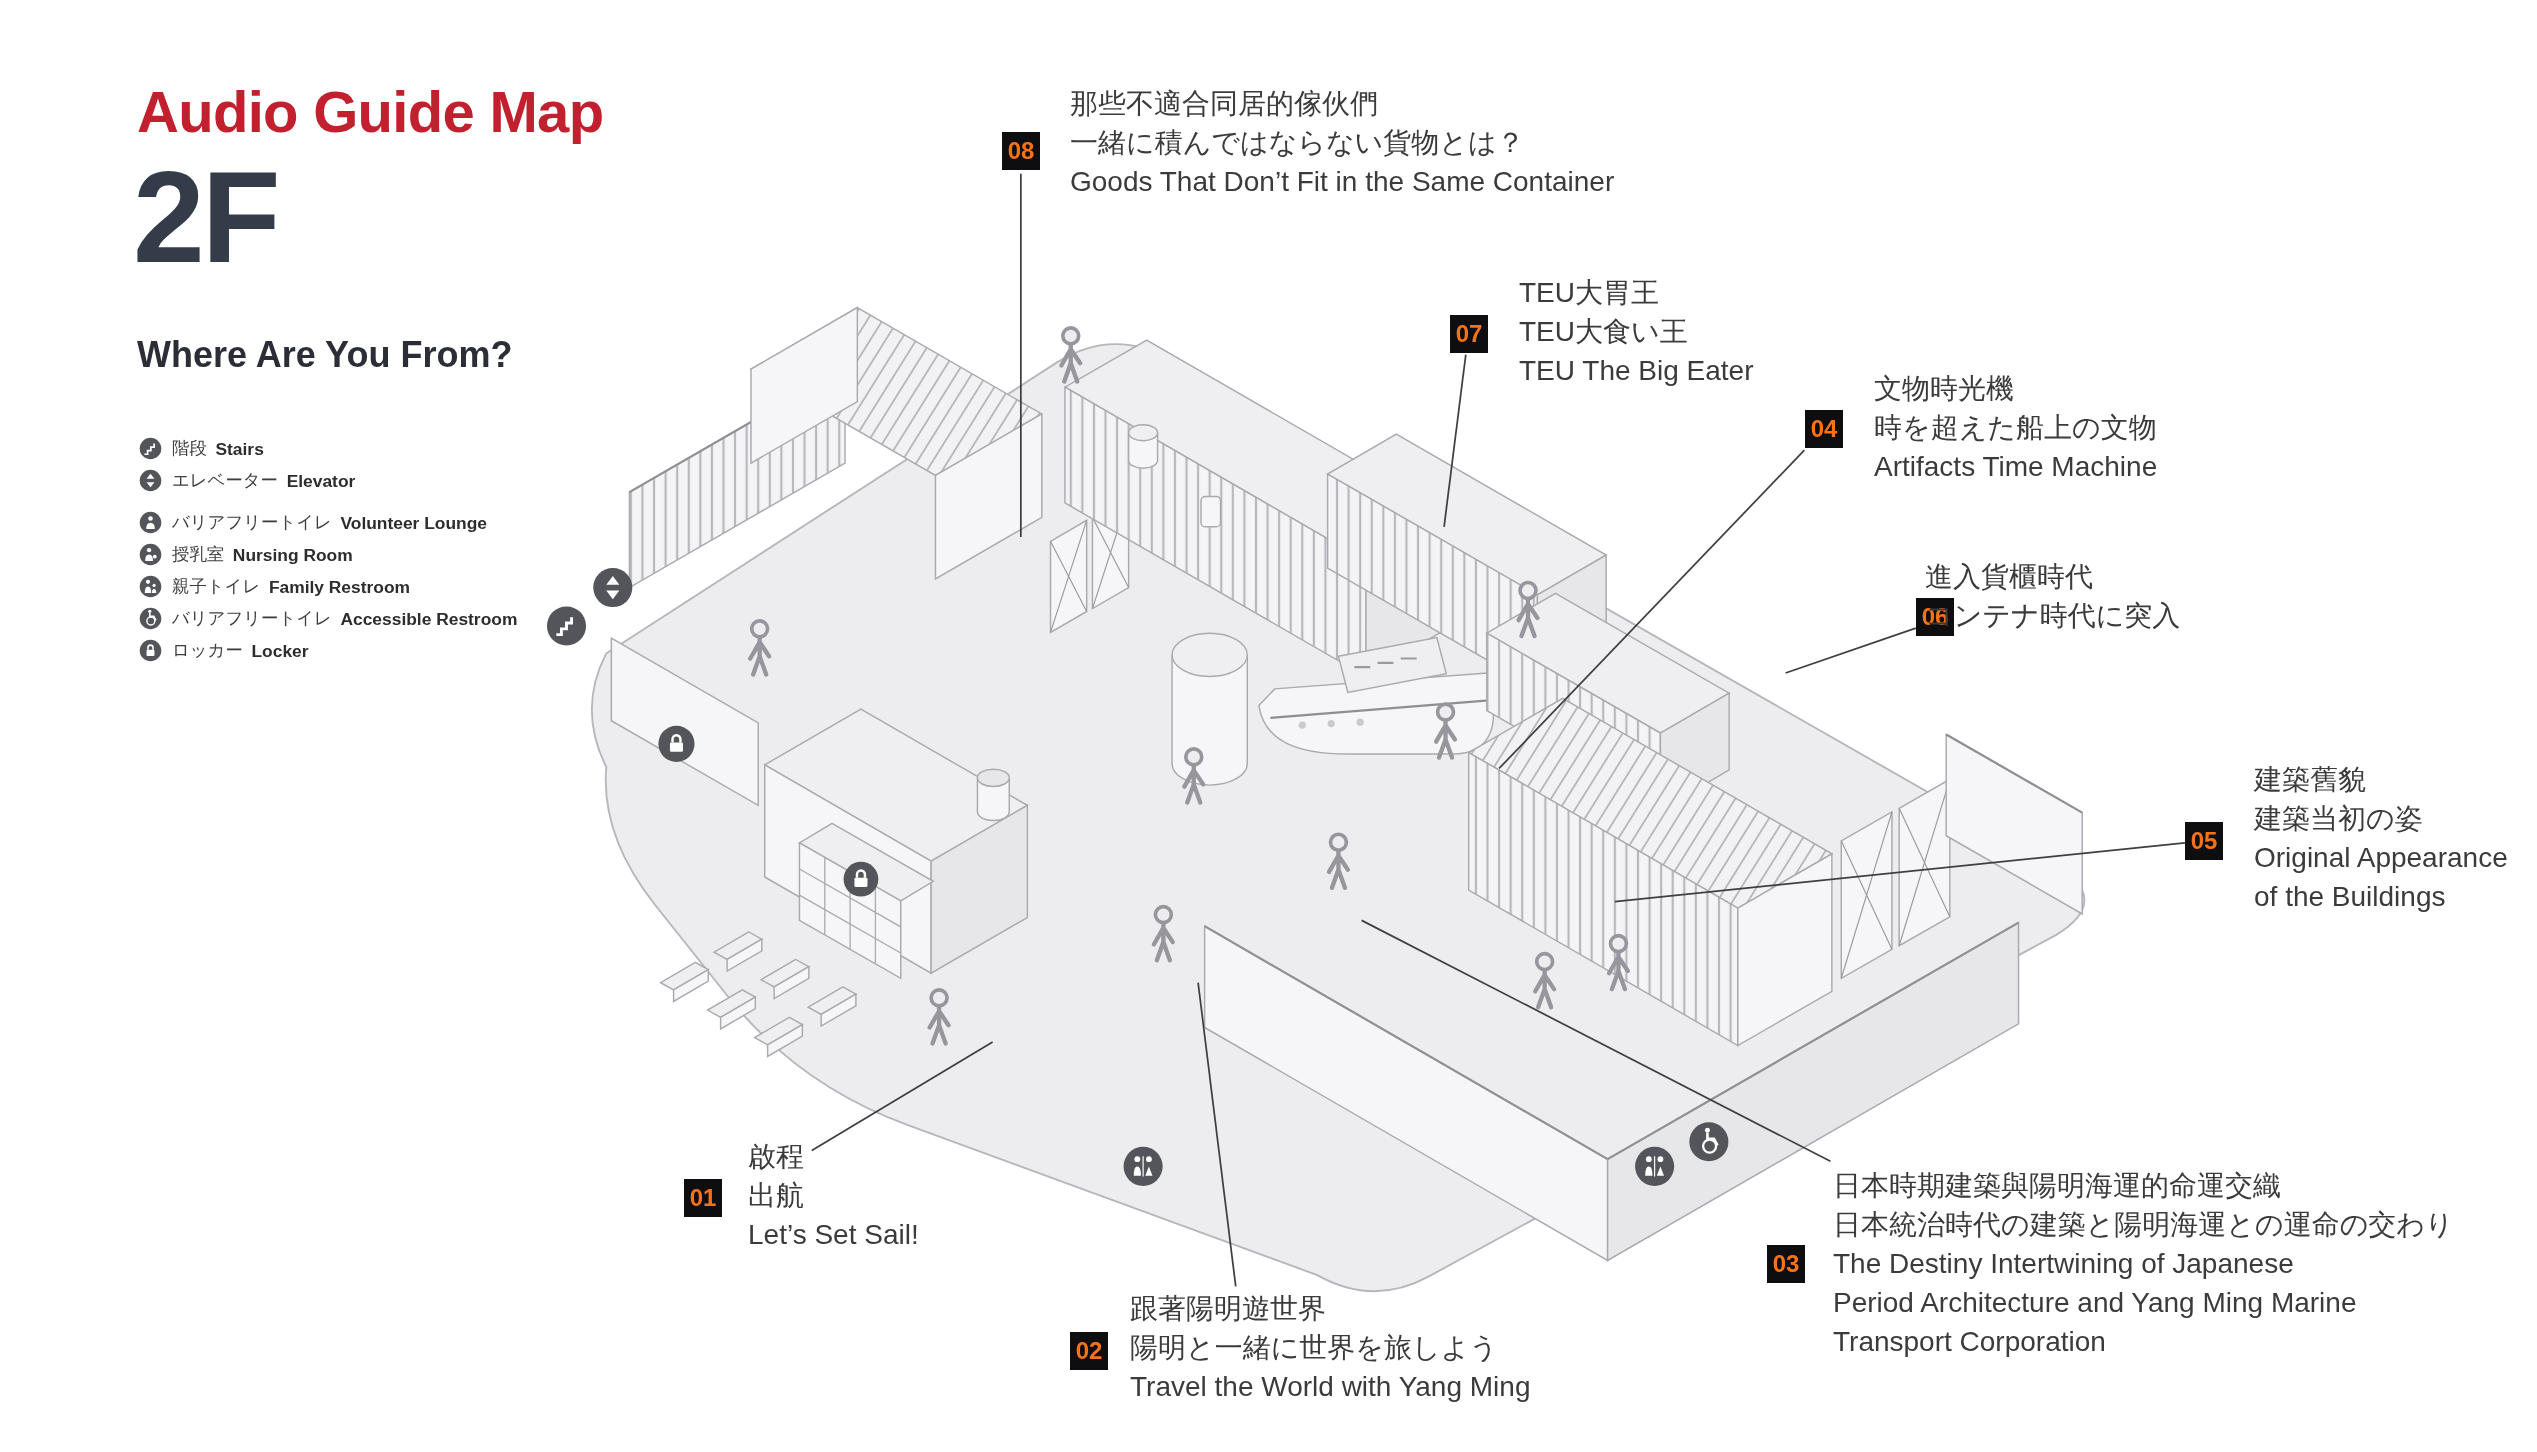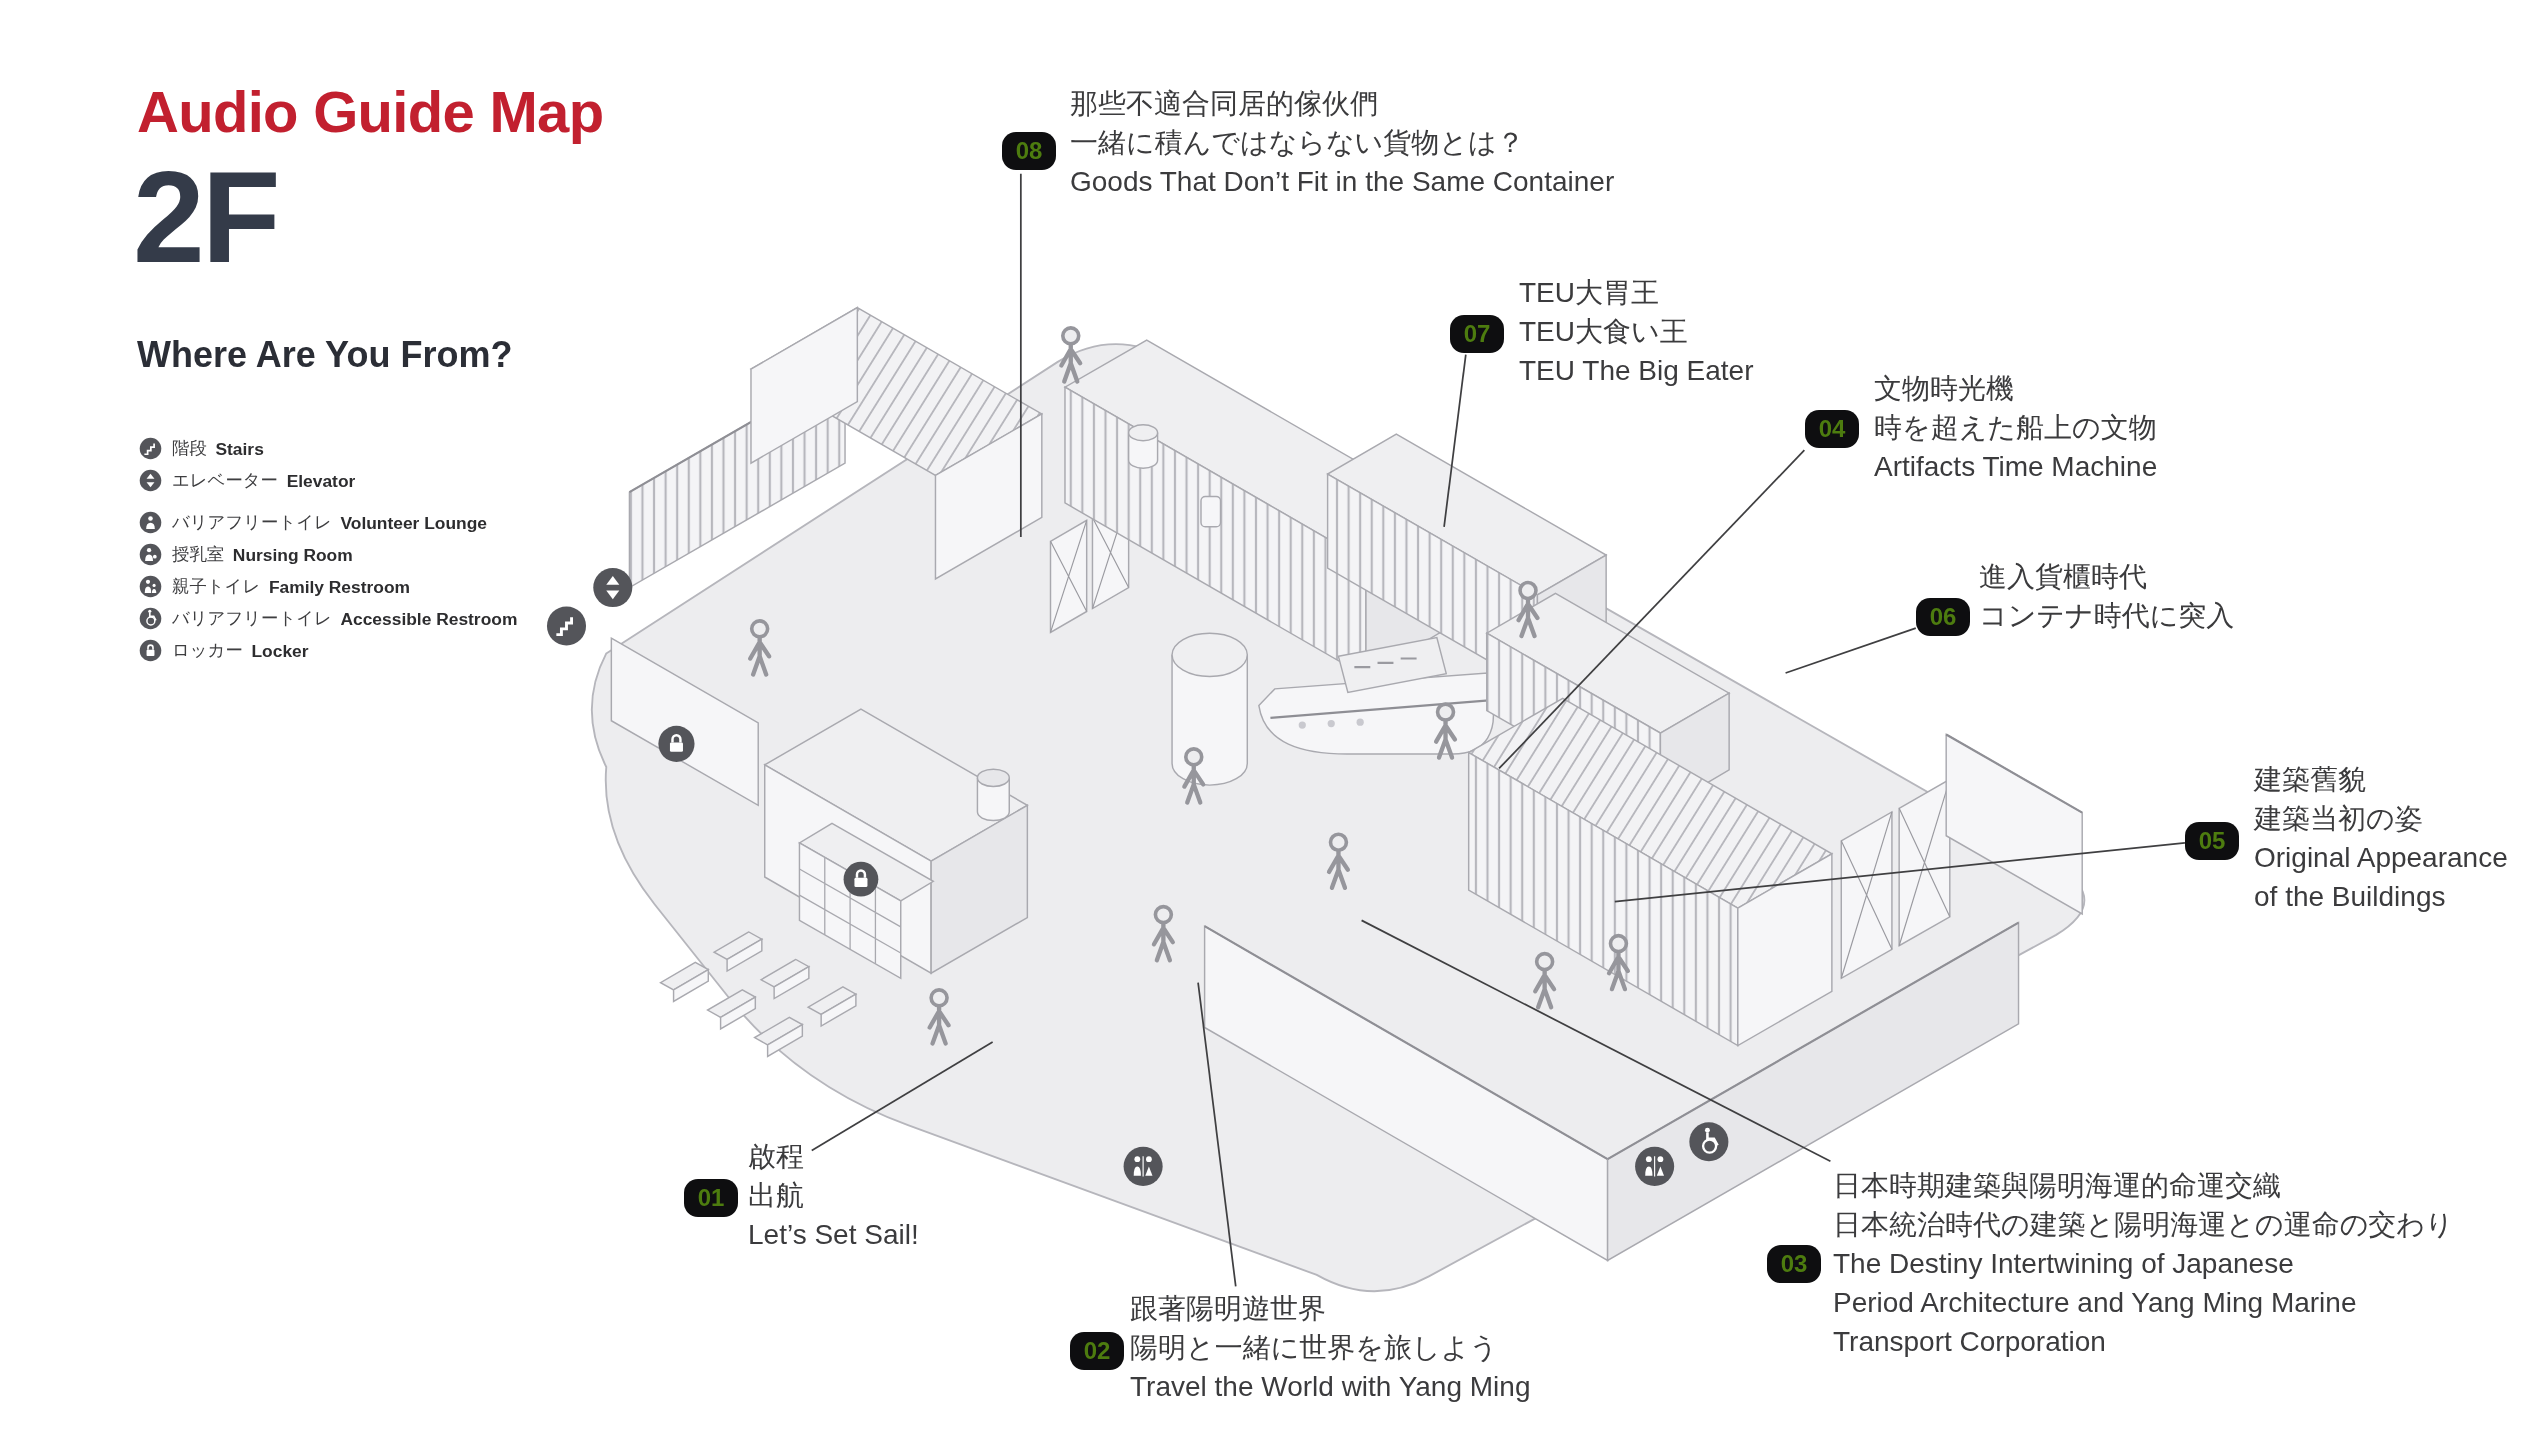--- a/index.html
+++ b/index.html
@@ -16,23 +16,23 @@
   .hdr-sub{position:absolute;left:137px;top:334px;font-size:36px;font-weight:bold;color:#2b2e36;}
   
   .legend{position:absolute;left:139px;top:428px;}
   .lg-item{display:flex;align-items:flex-end;height:32px;}
   .lg-item.gap{margin-top:10px;}
   .lg-ic{width:23px;height:23px;flex:0 0 23px;margin-right:10px;}
   .lg-ja{font-size:17.4px;color:#3e3e40;margin-right:8.7px;}
   .lg-en{font-size:17.4px;font-weight:bold;color:#2d2d2f;margin-top:25px;}
   
   .badge{
-    position:absolute;width:54px;height:38px;background:#0e0e10;color:#4d7c0f;
+    position:absolute;width:38px;height:38px;background:#0e0e10;color:#f97316;
     display:flex;align-items:center;justify-content:center;
-    font-size:24px;font-weight:bold;border-radius:14px;
+    font-size:24px;font-weight:bold;
   }
   .ann{position:absolute;}
   .ann p{margin:0;white-space:nowrap;font-size:28px;line-height:39px;color:#3b3b3d;}
   .topf{stroke:#a9a9af;stroke-width:2;fill:#efeff1;}
   .sidef{stroke:#a9a9af;stroke-width:2;fill:#f6f6f8;}
   .darkf{stroke:#a9a9af;stroke-width:2;fill:#e7e7ea;}
   .leader{stroke:#3f3f41;stroke-width:2.4;fill:none;}
 </style>
 </head>
 <body>
@@ -326,21 +326,21 @@
 </div>
 
 <div class="badge" style="left:1805px;top:410px">04</div>
 <div class="ann" style="left:1874px;top:369px">
   <p>文物時光機</p>
   <p>時を超えた船上の文物</p>
   <p>Artifacts Time Machine</p>
 </div>
 
 <div class="badge" style="left:1916px;top:598px">06</div>
-<div class="ann" style="left:1979px;top:557px">
+<div class="ann" style="left:1925px;top:557px">
   <p>進入貨櫃時代</p>
   <p>コンテナ時代に突入</p>
 </div>
 
 <div class="badge" style="left:2185px;top:822px">05</div>
 <div class="ann" style="left:2254px;top:760px">
   <p>建築舊貌</p>
   <p>建築当初の姿</p>
   <p>Original Appearance</p>
   <p>of the Buildings</p>

